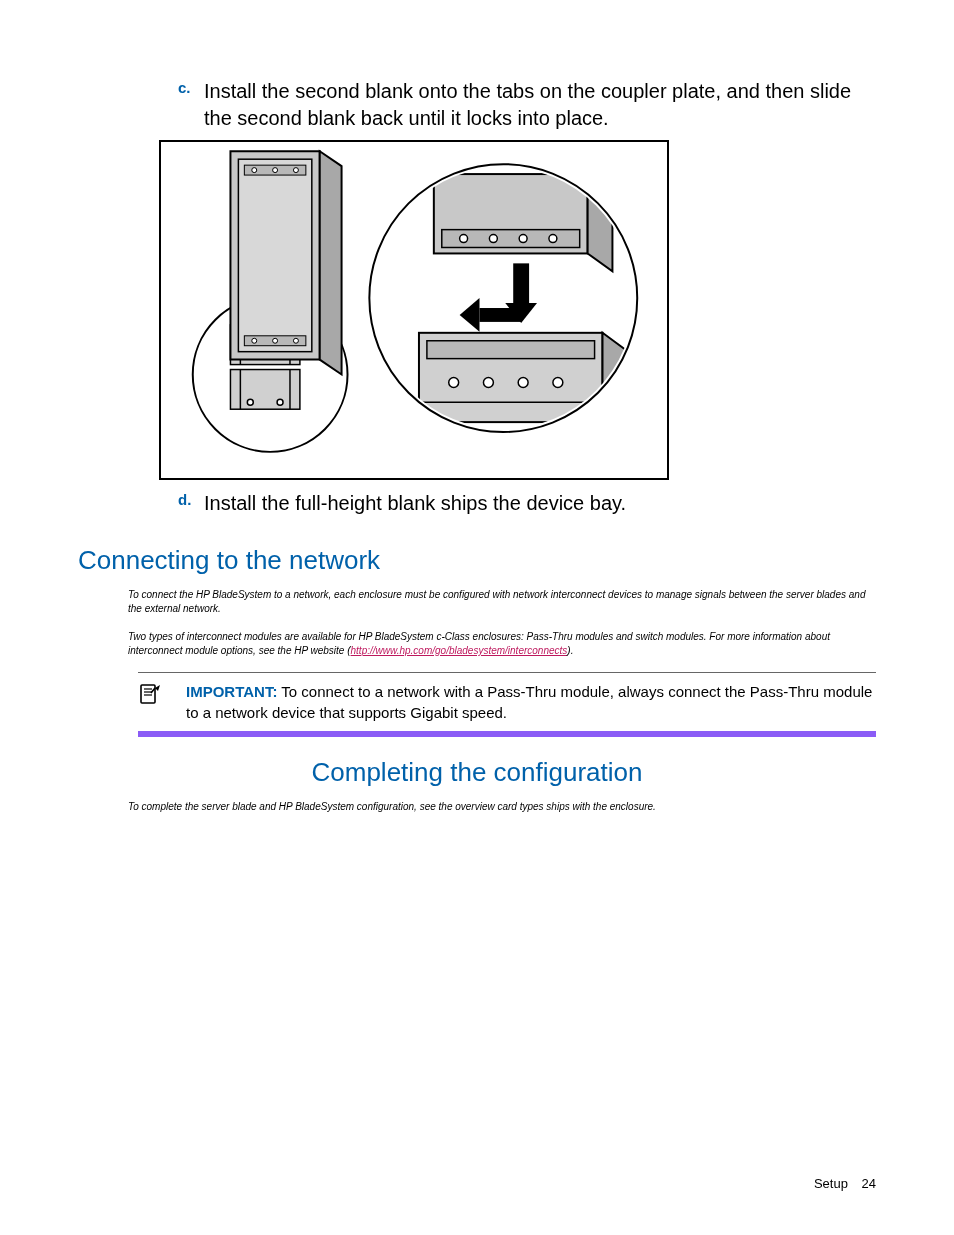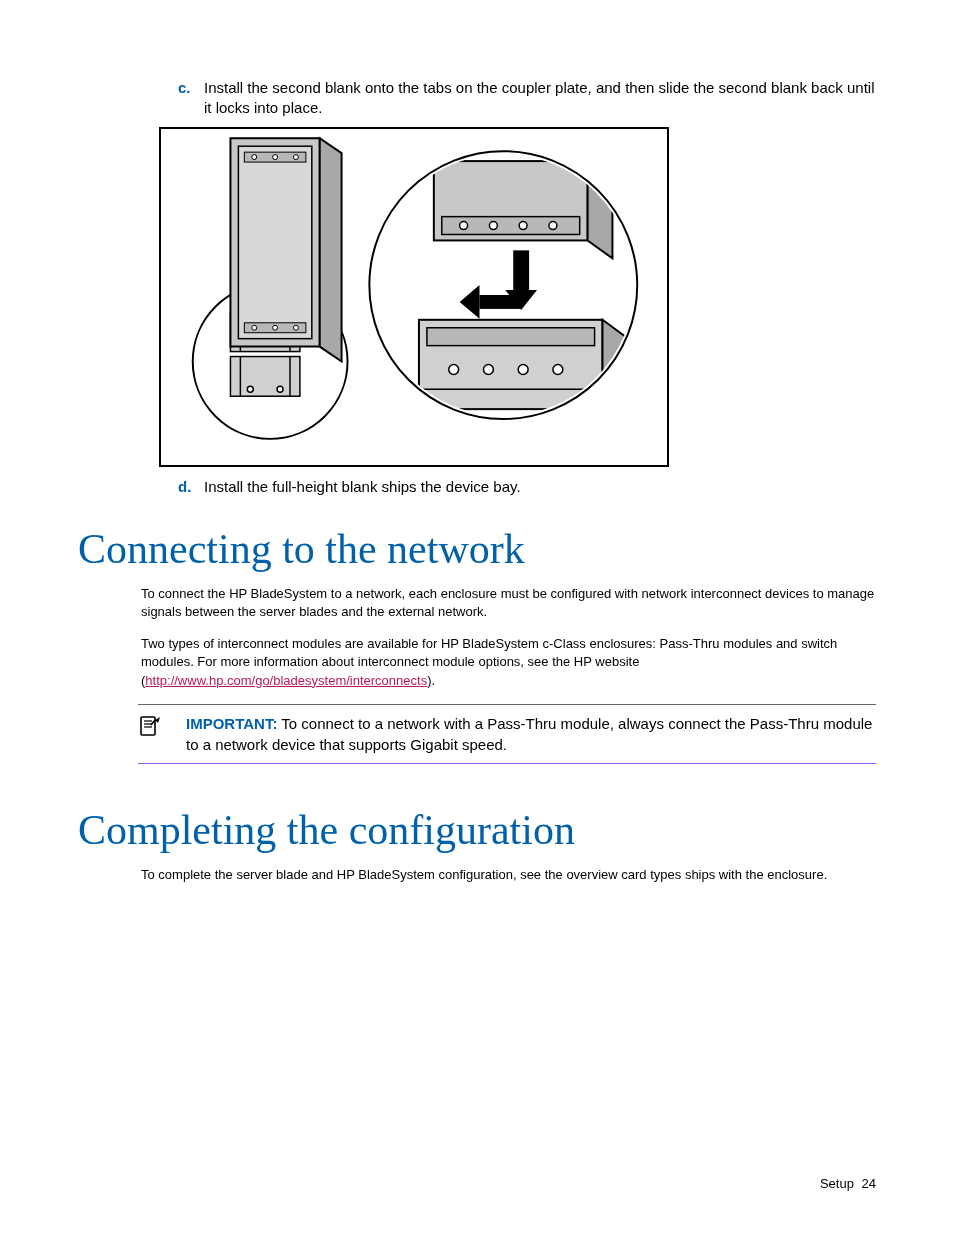--- a/index.html
+++ b/index.html
@@ -18,54 +18,55 @@
       margin-bottom: 6px;
       line-height: 1.35;
     }
     .list-marker {
       font-weight: bold;
       color: #0061aa;
       min-width: 26px;
       font-size: 15px;
     }
     .list-text {
-      font-size: 15px;
+      font-size: 20px;
       flex: 1;
     }
     .figure-box {
       border: 2px solid #000;
       width: 510px;
       height: 340px;
       margin-left: 81px;
       margin-top: 8px;
       margin-bottom: 10px;
       display: flex;
       align-items: center;
       justify-content: center;
       background: #fff;
       overflow: hidden;
     }
     h1.section-heading {
-      font-size: 42px;
+      font-size: 26px;
       font-weight: normal;
       color: #0061aa;
       margin-top: 28px;
       margin-bottom: 12px;
-      font-family: Liberation Serif, serif;
+      font-family: Liberation Sans, sans-serif;
     }
     .body-para {
-      font-size: 13px;
+      font-size: 10px;
       line-height: 1.4;
-      margin-left: 63px;
+      margin-left: 50px;
       margin-bottom: 14px;
+      font-style: italic;
     }
     .body-para a { color: #be185d; text-decoration: underline; }
     .important-box {
       border-top: 1px solid #666;
-      border-bottom: 1px solid #8b5cf6;
+      border-bottom: 6px solid #8b5cf6;
       margin-left: 60px;
       margin-top: 12px;
       padding: 8px 0 8px 0;
       display: flex;
       justify-content: center;
     }
     .important-icon {
       width: 48px;
       display: flex;
       justify-content: flex-start;
@@ -77,21 +78,21 @@
       font-size: 15px;
       line-height: 1.4;
     }
     .important-label { font-weight: bold; color: #0061aa; }
     .footer {
       position: absolute;
       bottom: 44px;
       right: 78px;
       font-size: 13px;
     }
-    .footer-pg { margin-left: 4px; }
+    .footer-pg { margin-left: 10px; }
   </style>
 </head>
 <body>
 
 <div class="list-item">
   <span class="list-marker">c.</span>
   <span class="list-text">Install the second blank onto the tabs on the coupler plate, and then slide the second blank back until it locks into place.</span>
 </div>
 
 <div class="figure-box">
@@ -188,20 +189,20 @@
       <line x1="6" y1="12" x2="14" y2="12" stroke="#000" stroke-width="1.2"></line>
       <path d="M17 5 L22 2 L20 8 Z" fill="#000"></path>
       <line x1="17" y1="5" x2="13" y2="10" stroke="#000" stroke-width="1.6"></line>
     </svg>
   </div>
   <div class="important-text">
     <span class="important-label">IMPORTANT:</span><span>  To connect to a network with a Pass-Thru module, always connect the Pass-Thru module to a network device that supports Gigabit speed.</span>
   </div>
 </div>
 
-<h1 class="section-heading" style="margin-top:42px;">Completing the configuration</h1>
+<h1 class="section-heading" style="margin-top:20px;text-align:center;">Completing the configuration</h1>
 
 <p class="body-para">To complete the server blade and HP BladeSystem configuration, see the overview card types ships with the enclosure.</p>
 
 <div class="footer">
   <span>Setup</span>
   <span class="footer-pg">24</span>
 </div>
 
 </body></html>

